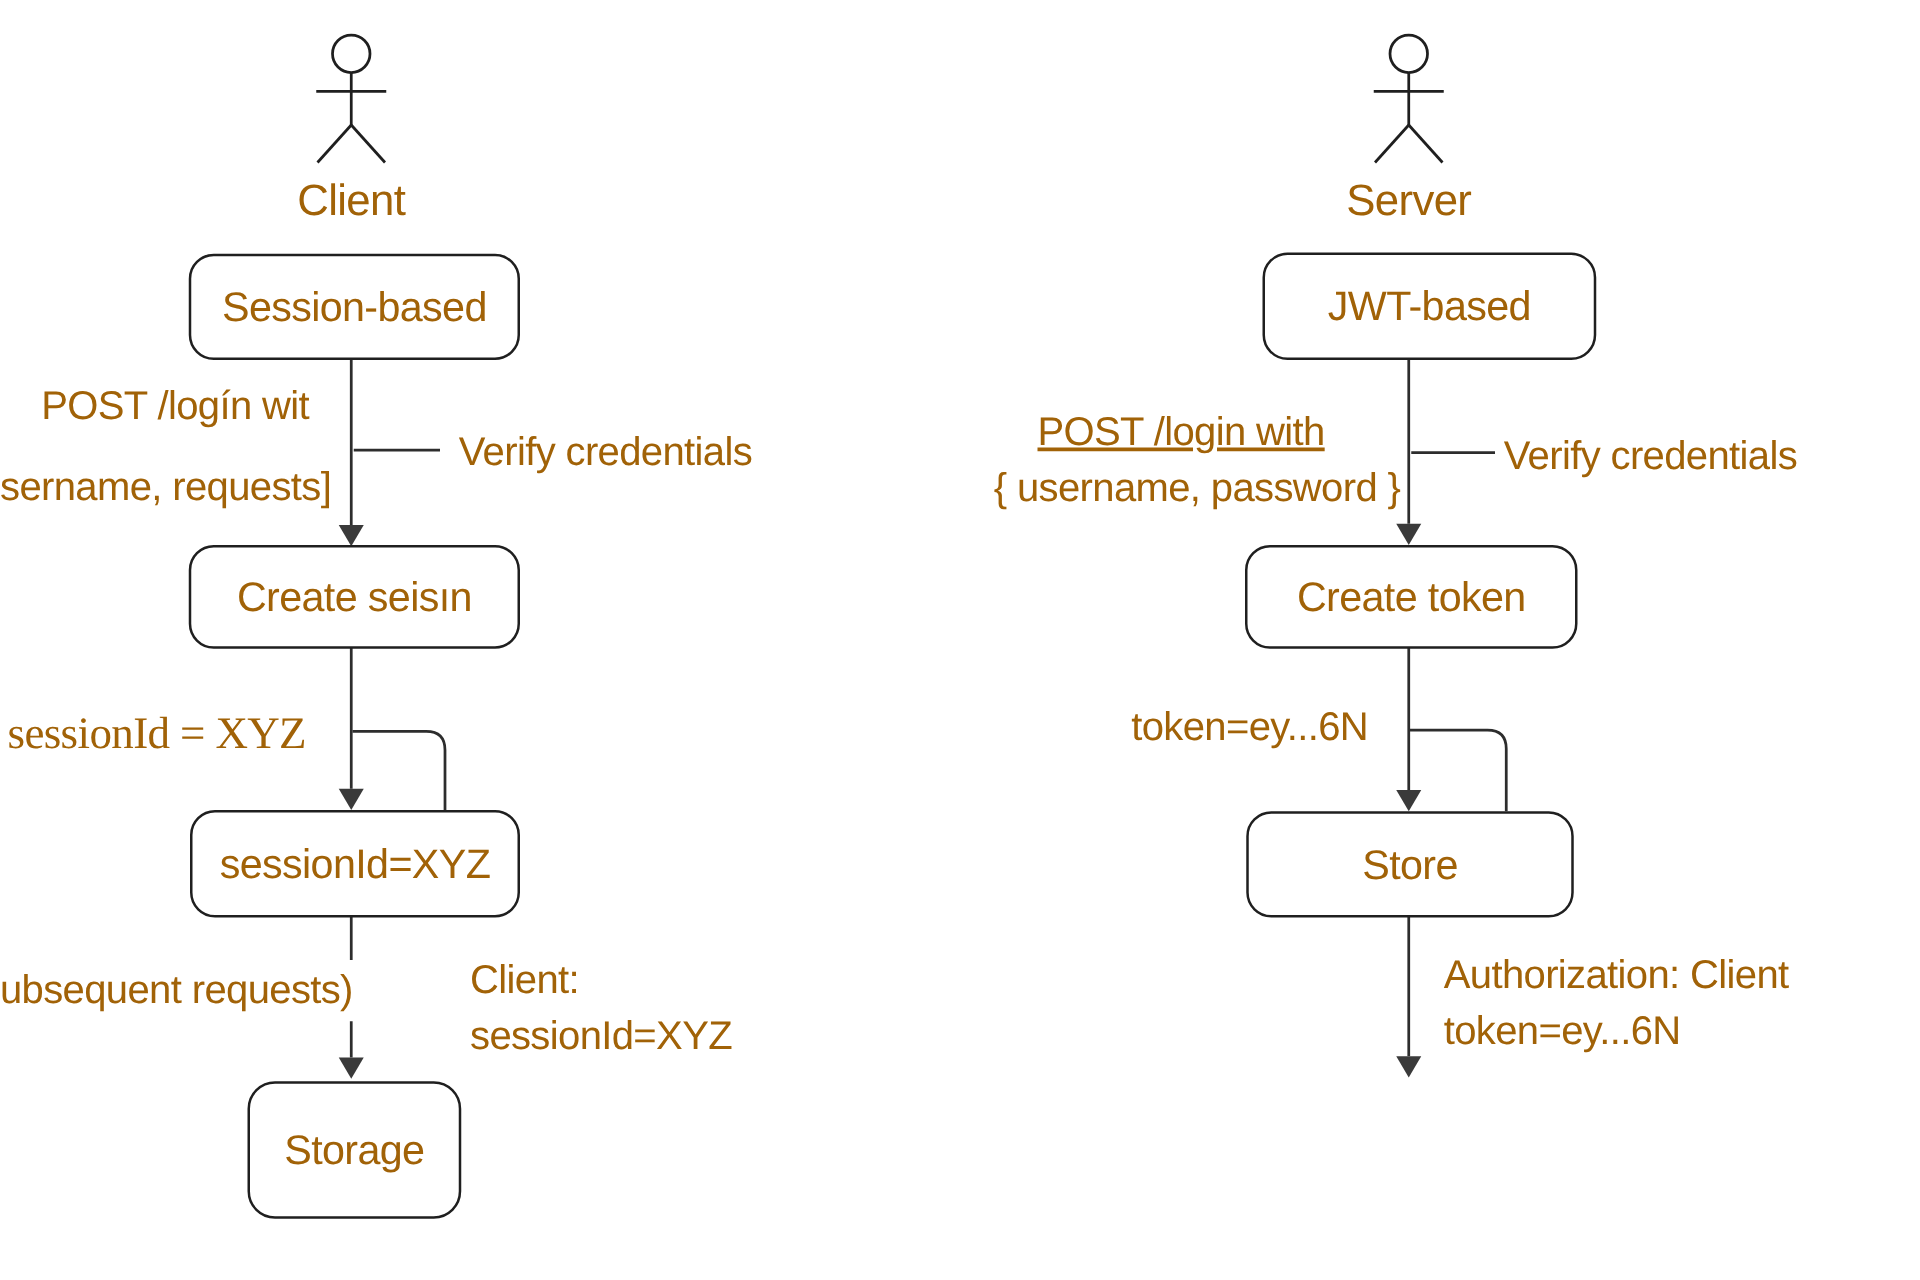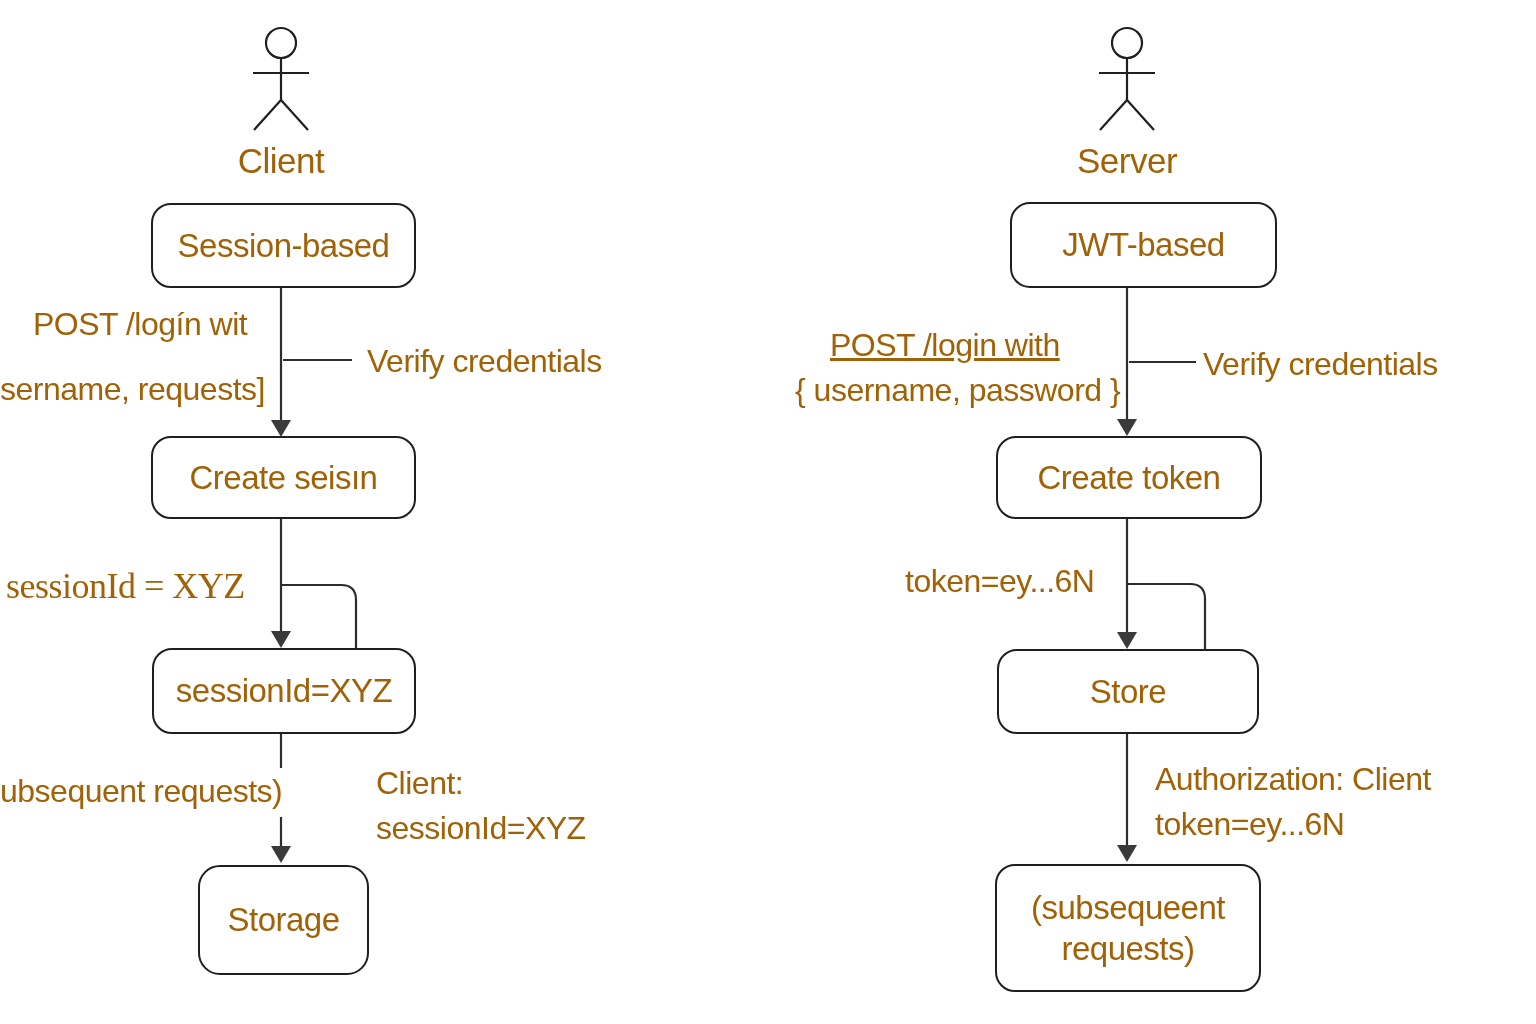--- a/index.html
+++ b/index.html
@@ -112,24 +112,20 @@
 
   <div class="box" id="rb1">
     <span>JWT-based</span>
   </div>
   <div class="box" id="rb2">
     <span>Create token</span>
   </div>
   <div class="box" id="rb3">
     <span>Store</span>
   </div>
-  <div class="box" id="rb4">
-    <span>(subsequeent</span>
-    <span>requests)</span>
-  </div>
 
   <div class="elabel" id="l-post1">POST /logín wit</div>
   <div class="elabel" id="l-post2">sername, requests]</div>
   <div class="elabel" id="l-verify">Verify credentials</div>
   <div class="elabel mono" id="l-sess">sessionId = XYZ</div>
   <div class="elabel" id="l-subseq">ubsequent requests)</div>
   <div class="elabel two" id="l-cookie">
     <div>Client:</div>
     <div>sessionId=XYZ</div>
   </div>

